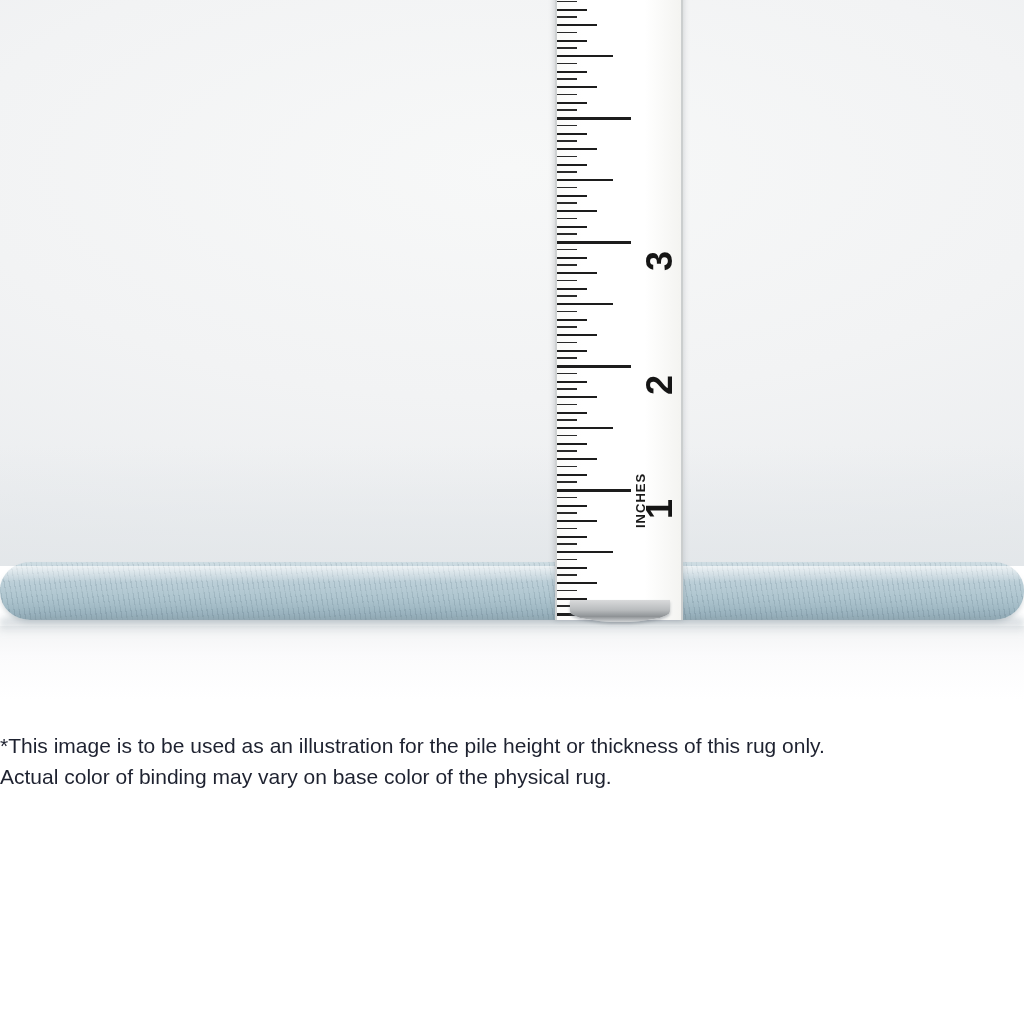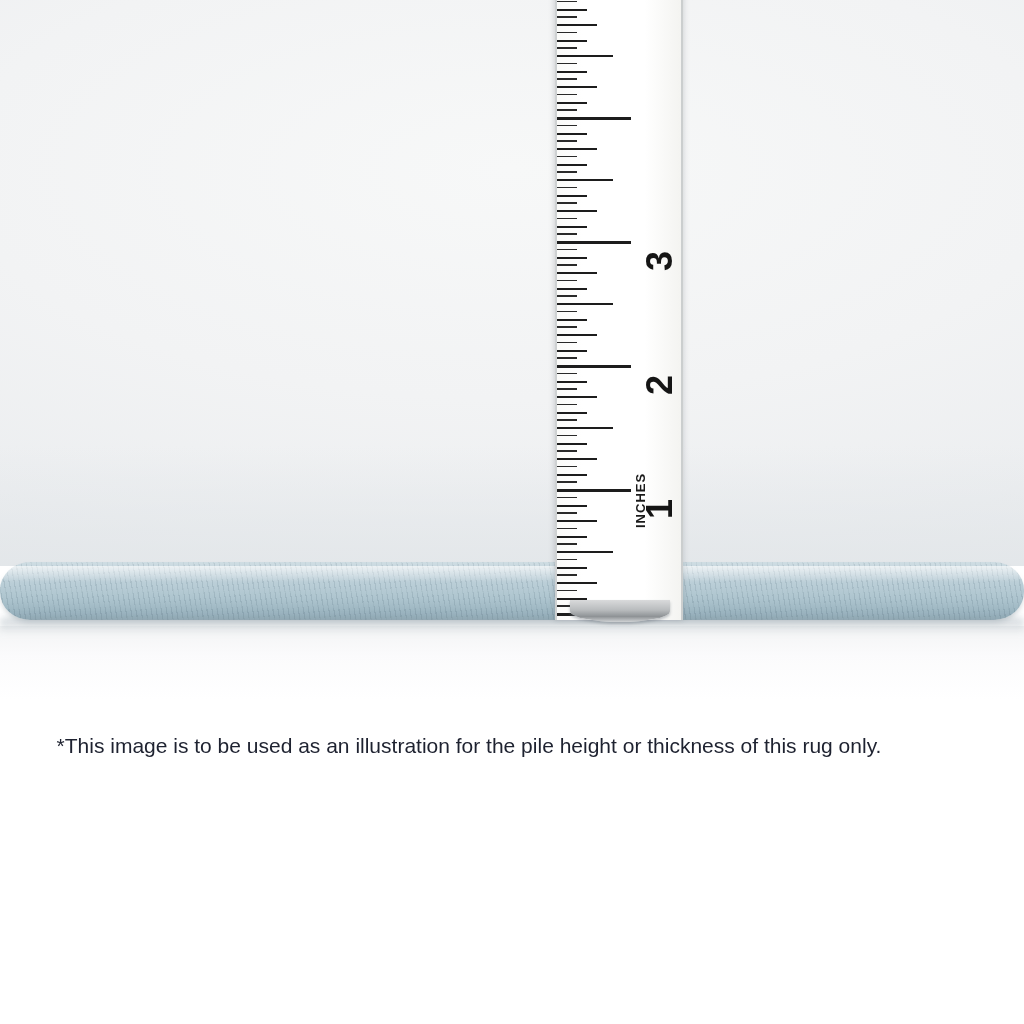--- a/index.html
+++ b/index.html
@@ -183,21 +183,20 @@
     background: linear-gradient(to bottom, #d9dadb 0%, #b9bcbe 45%, #8f9396 75%, #cfd2d4 100%);
     box-shadow: 0 2px 3px rgba(110,120,128,0.45);
   }
 
   
   .caption {
     position: absolute;
     left: 0;
     top: 730px;
     width: 938px;
-    text-align: center;
     color: #1e2230;
     font-size: 21px;
     line-height: 31px;
     font-family: "Liberation Sans", sans-serif;
   }
   .caption .line { display: block; }
 </style>
 </head>
 <body>
 
@@ -305,15 +304,16 @@
     <div class="num" style="top: 527px;">1</div>
         <div class="num" style="top: 403px;">2</div>
         <div class="num" style="top: 279px;">3</div>
       </div>
     <div class="tape-tip"></div>
 
   </div>
 
   <div class="caption">
     <span class="line">*This image is to be used as an illustration for the pile height or thickness of this rug only.</span>
+    <span class="line">Actual color of binding may vary on base color of the physical rug.</span>
   </div>
 
 </div>
 
 </body></html>

